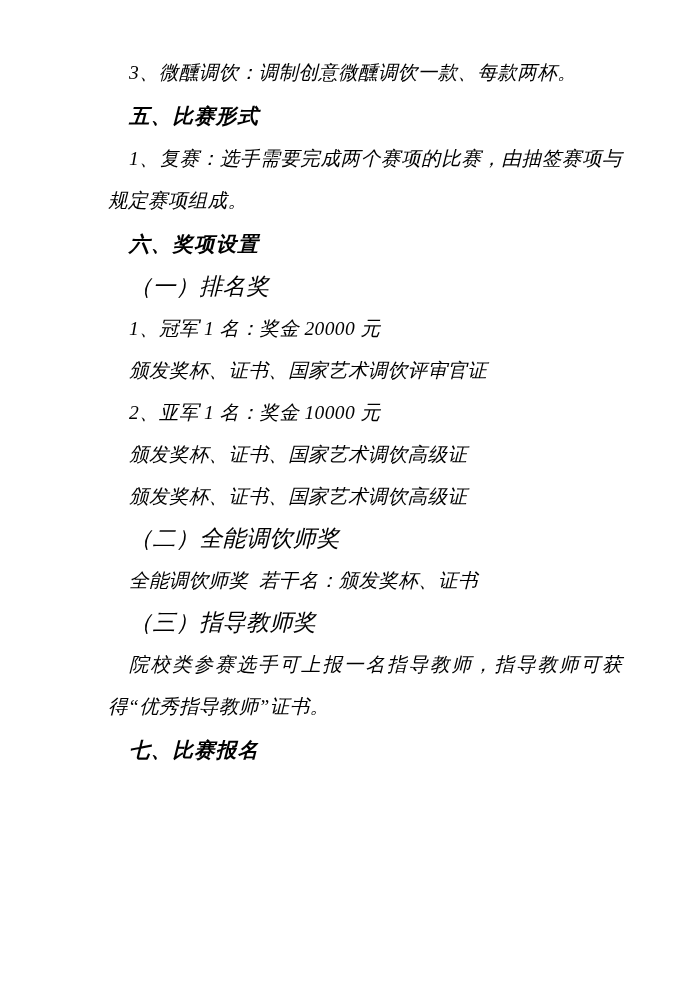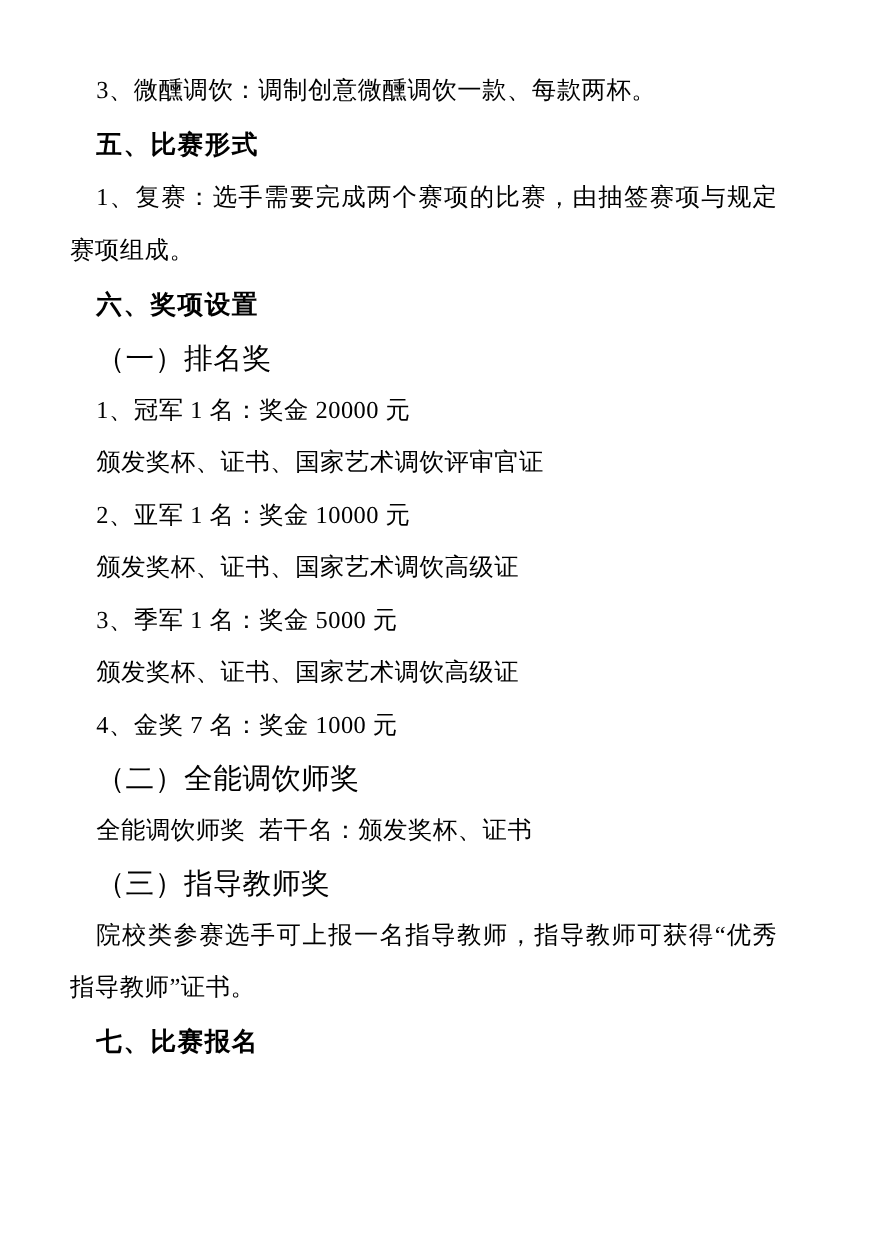--- a/index.html
+++ b/index.html
@@ -11,22 +11,23 @@
     height: 990px;
     background: #ffffff;
     font-family: "Liberation Serif", "DejaVu Serif", serif;
     color: #000000;
     overflow: hidden;
   }
   .page {
     width: 700px;
     height: 990px;
     box-sizing: border-box;
-    padding: 52px 78px 40px 56px;
+    padding: 52px 78px 40px 108px;
     position: relative;
+    font-style: italic;
   }
   .doc-body {
     display: block;
   }
   .para {
     font-size: 19.5px;
     line-height: 42px;
     letter-spacing: 0.4px;
     margin: 0;
     text-align: justify;
@@ -59,22 +60,20 @@
   <div class="doc-body" id="doc-body">
       <p class="para body-indent">3、微醺调饮：调制创意微醺调饮一款、每款两杯。</p>
       <p class="heading">五、比赛形式</p>
       <p class="para body-indent">1、复赛：选手需要完成两个赛项的比赛，由抽签赛项与规定赛项组成。</p>
       <p class="heading">六、奖项设置</p>
       <p class="sub-heading">（一）排名奖</p>
       <p class="para body-indent">1、冠军 1 名：奖金 20000 元</p>
       <p class="para body-indent">颁发奖杯、证书、国家艺术调饮评审官证</p>
       <p class="para body-indent">2、亚军 1 名：奖金 10000 元</p>
       <p class="para body-indent">颁发奖杯、证书、国家艺术调饮高级证</p>
-      <p class="para body-indent">3、季军 1 名：奖金 5000 元</p>
       <p class="para body-indent">颁发奖杯、证书、国家艺术调饮高级证</p>
-      <p class="para body-indent">4、金奖 7 名：奖金 1000 元</p>
       <p class="sub-heading">（二）全能调饮师奖</p>
       <p class="para body-indent">全能调饮师奖  若干名：颁发奖杯、证书</p>
       <p class="sub-heading">（三）指导教师奖</p>
       <p class="para body-indent">院校类参赛选手可上报一名指导教师，指导教师可获得“优秀指导教师”证书。</p>
       <p class="heading">七、比赛报名</p>
     </div>
 </div>
 
 </body></html>

